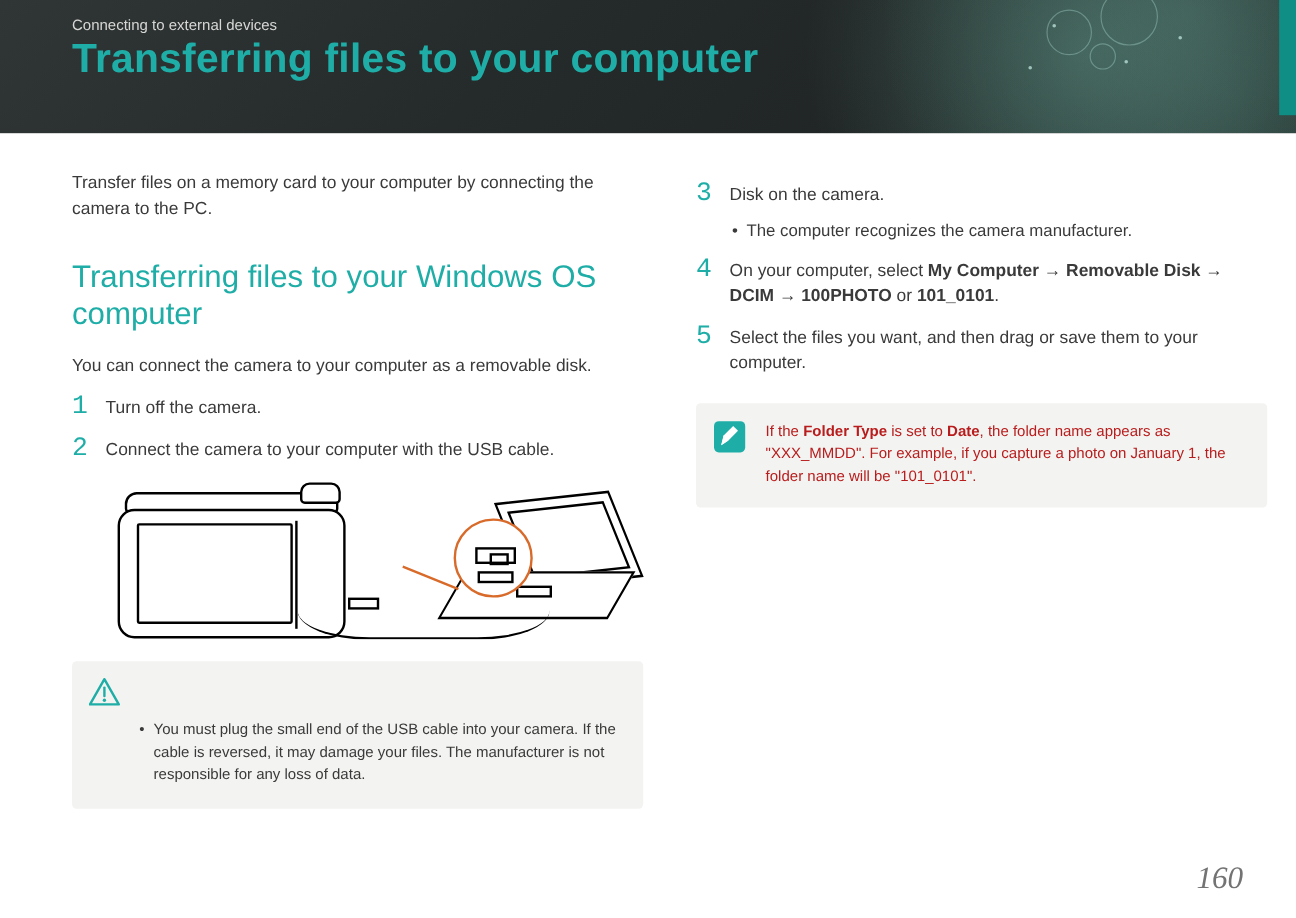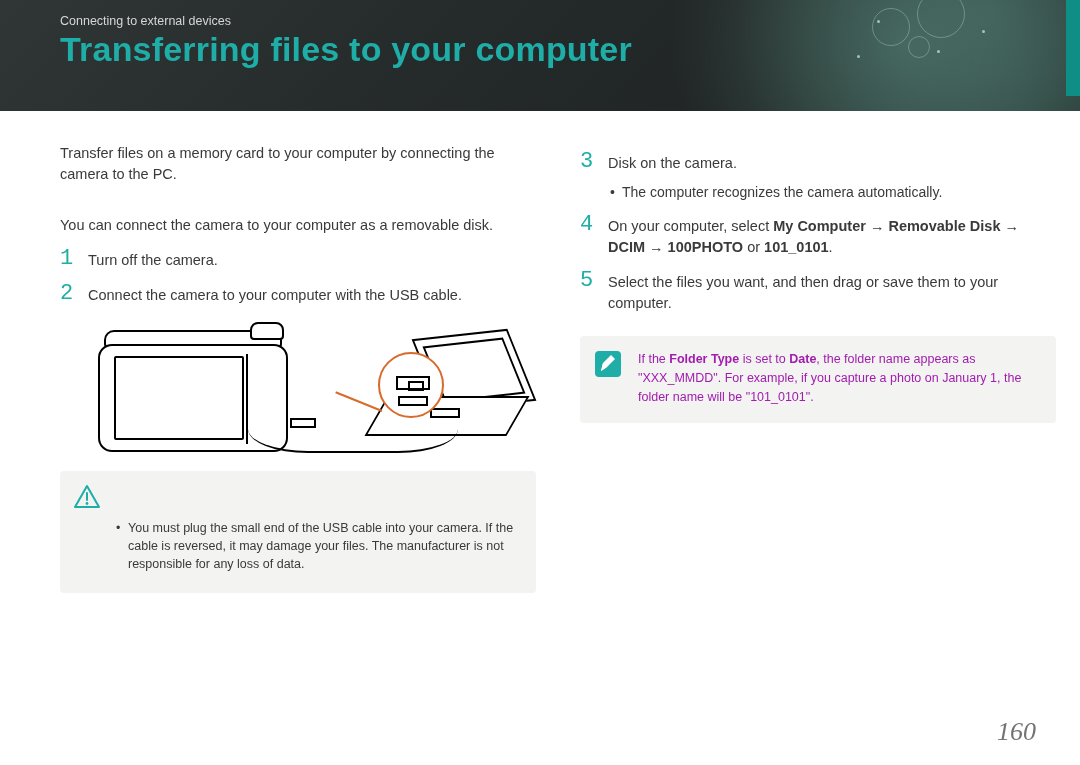--- a/index.html
+++ b/index.html
@@ -267,21 +267,21 @@
   .tip-svg { display:block; }
   .infobox {
     display: flex;
     gap: 16px;
     background: #f3f3f1;
     border-radius: 4px;
     padding: 14px 22px 16px 14px;
     margin-top: 22px;
     font-size: 12.5px;
     line-height: 1.5;
-    color: #a21caf;
+    color: #b91c1c;
   }
   .infobox .icon-col {
     width: 28px;
     flex: none;
   }
   .page-number {
     position: absolute;
     right: 44px;
     bottom: 18px;
     font-size: 26px;
@@ -304,20 +304,21 @@
   <div class="breadcrumb">Connecting to external devices</div>
   <div class="page-title">Transferring files to your computer</div>
   <div class="teal-bar"></div>
 </div>
 
 <div class="content">
 
   <div class="col">
     <p class="intro">Transfer files on a memory card to your computer by connecting the camera to the PC.</p>
 
+    <h2 class="section-heading">Transferring files to your Windows OS computer</h2>
 
     <p class="subnote">You can connect the camera to your computer as a removable disk.</p>
 
     <div class="step">
       <div class="step-num">1</div>
       <div class="step-body">Turn off the camera.</div>
     </div>
 
     <div class="step">
       <div class="step-num">2</div>
@@ -356,21 +357,21 @@
       </ul>
     </div>
   </div>
 
   <div class="col">
 
     <div class="step">
       <div class="step-num">3</div>
       <div class="step-body">
         <span>Disk on the camera.</span>
-        <div class="sub-bullet">The computer recognizes the camera automatically.</div>
+        <div class="sub-bullet">The computer recognizes the camera manufacturer.</div>
       </div>
     </div>
 
     <div class="step">
       <div class="step-num">4</div>
       <div class="step-body">
         <span>On your computer, select </span><span class="bold">My Computer → Removable Disk → DCIM → 100PHOTO</span><span> or </span><span class="bold">101_0101</span><span>.</span>
       </div>
     </div>
 

